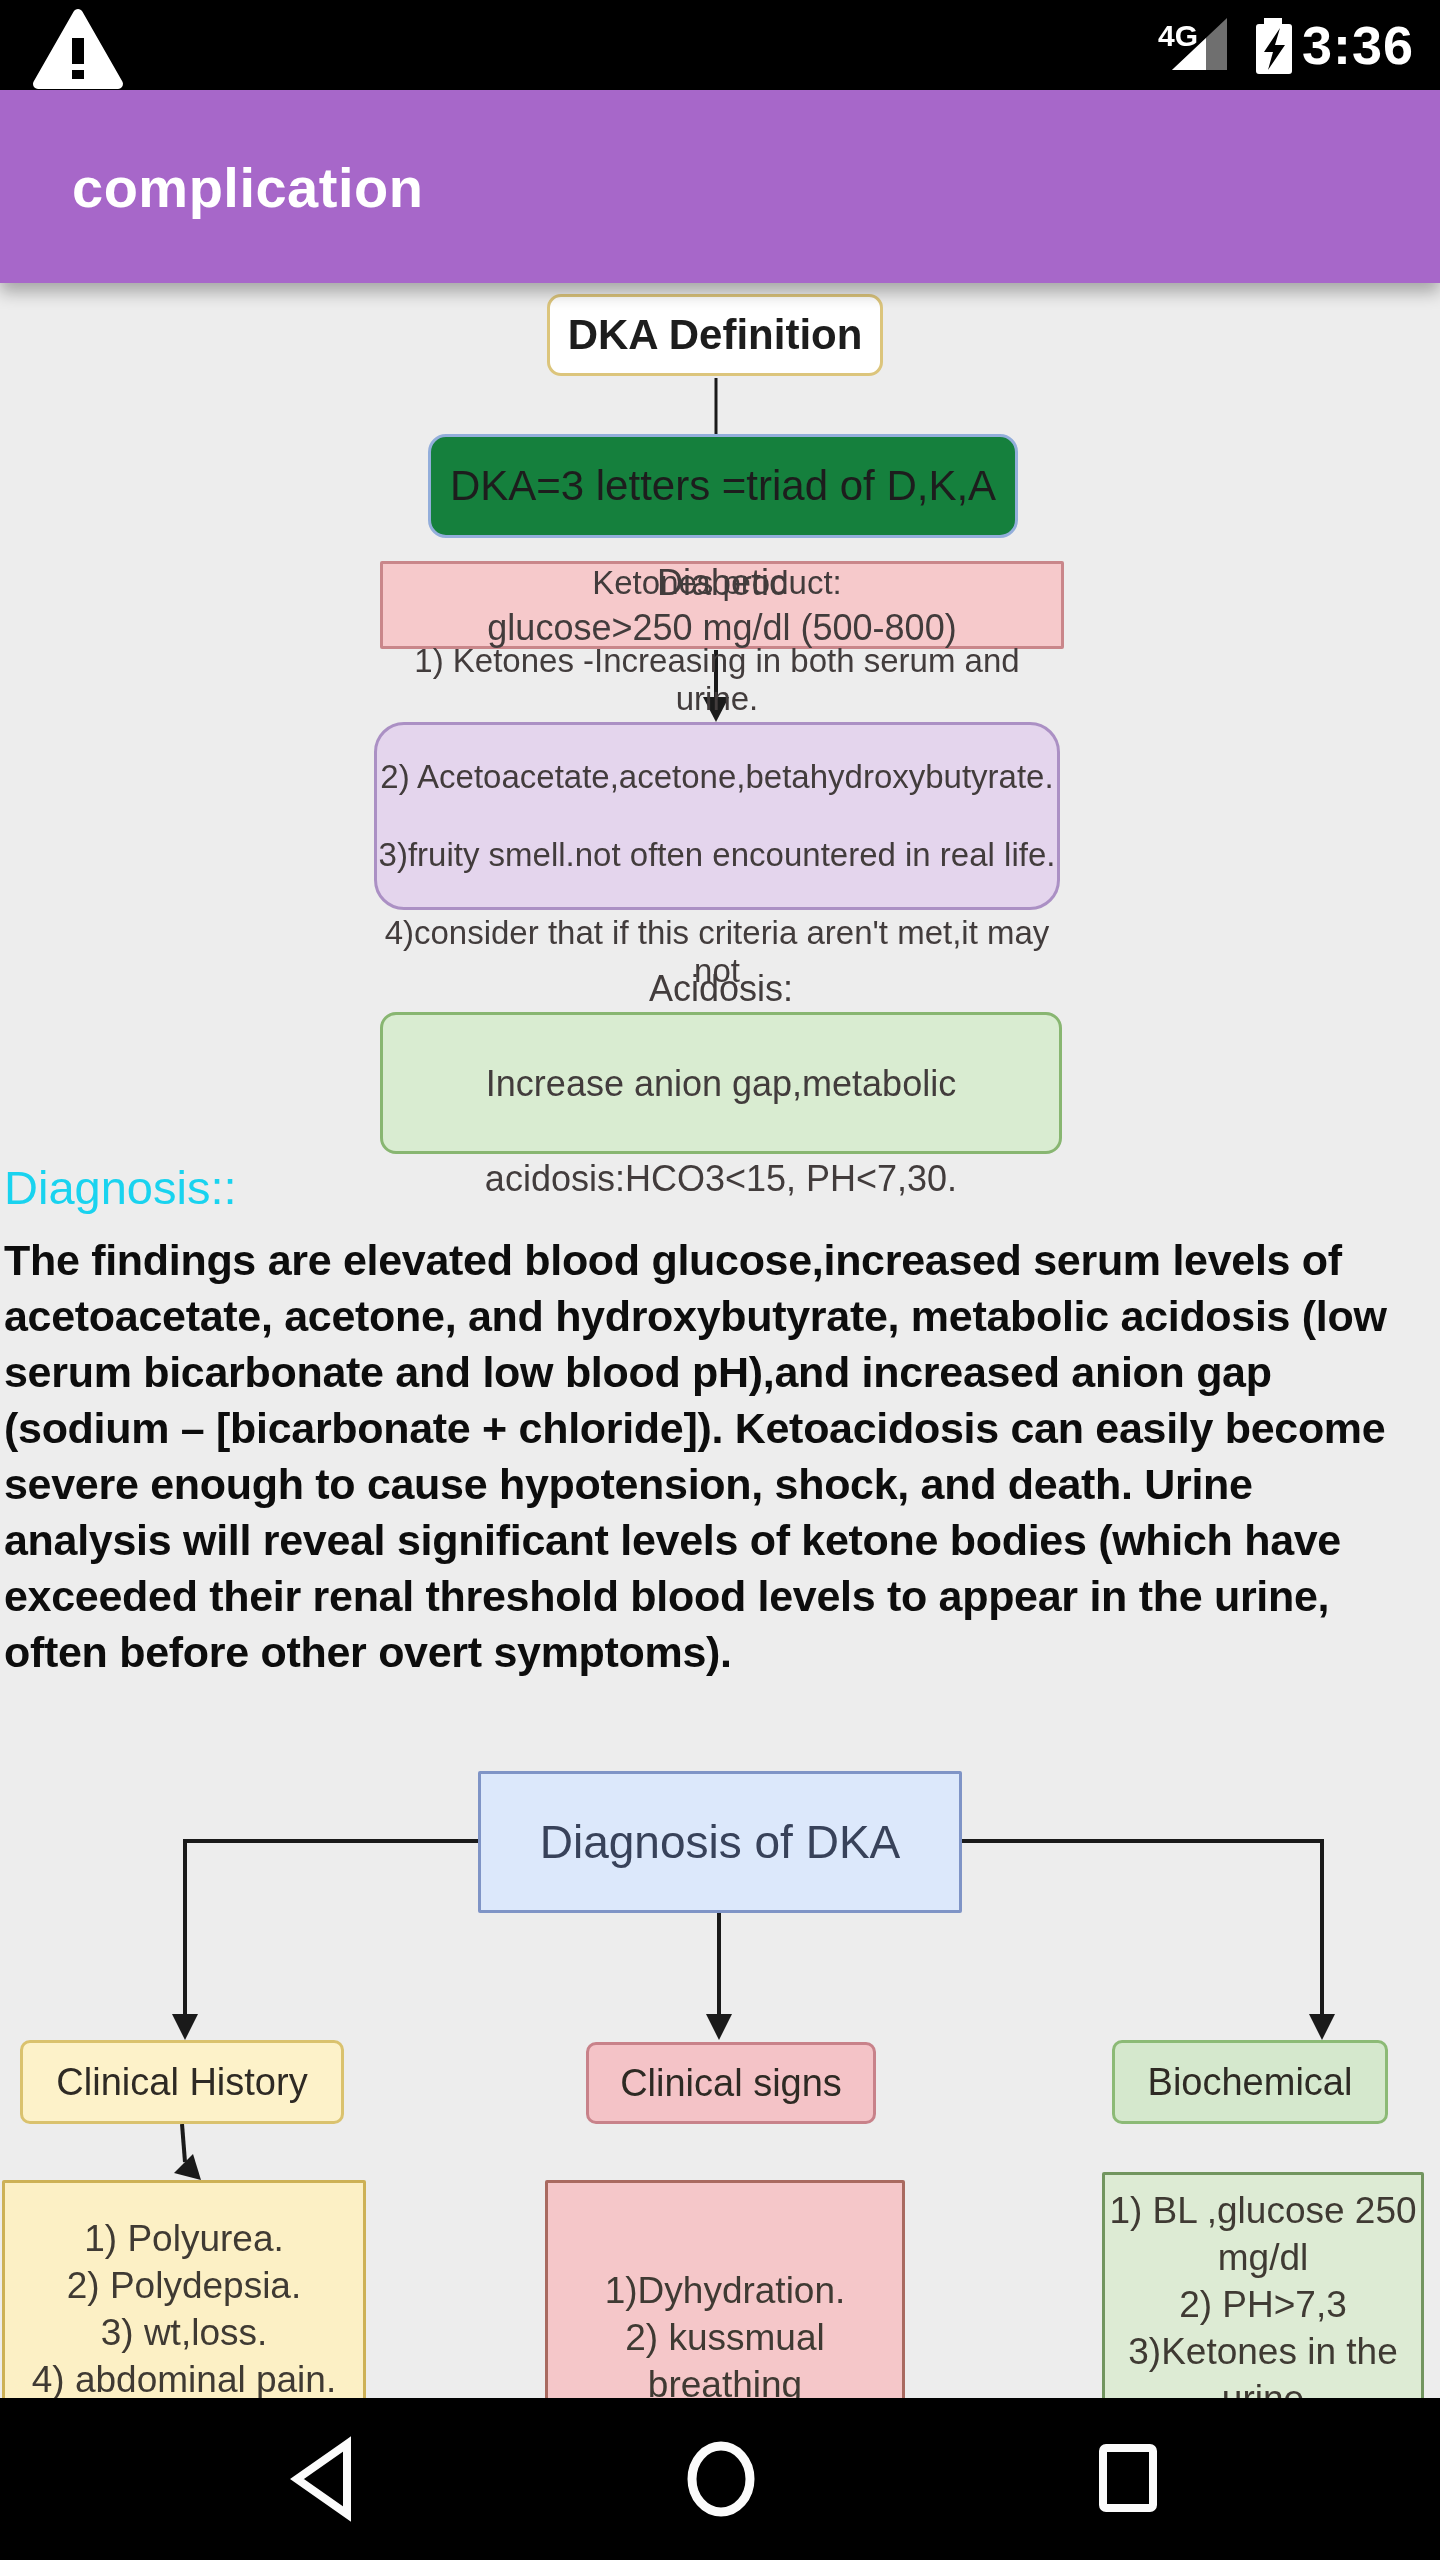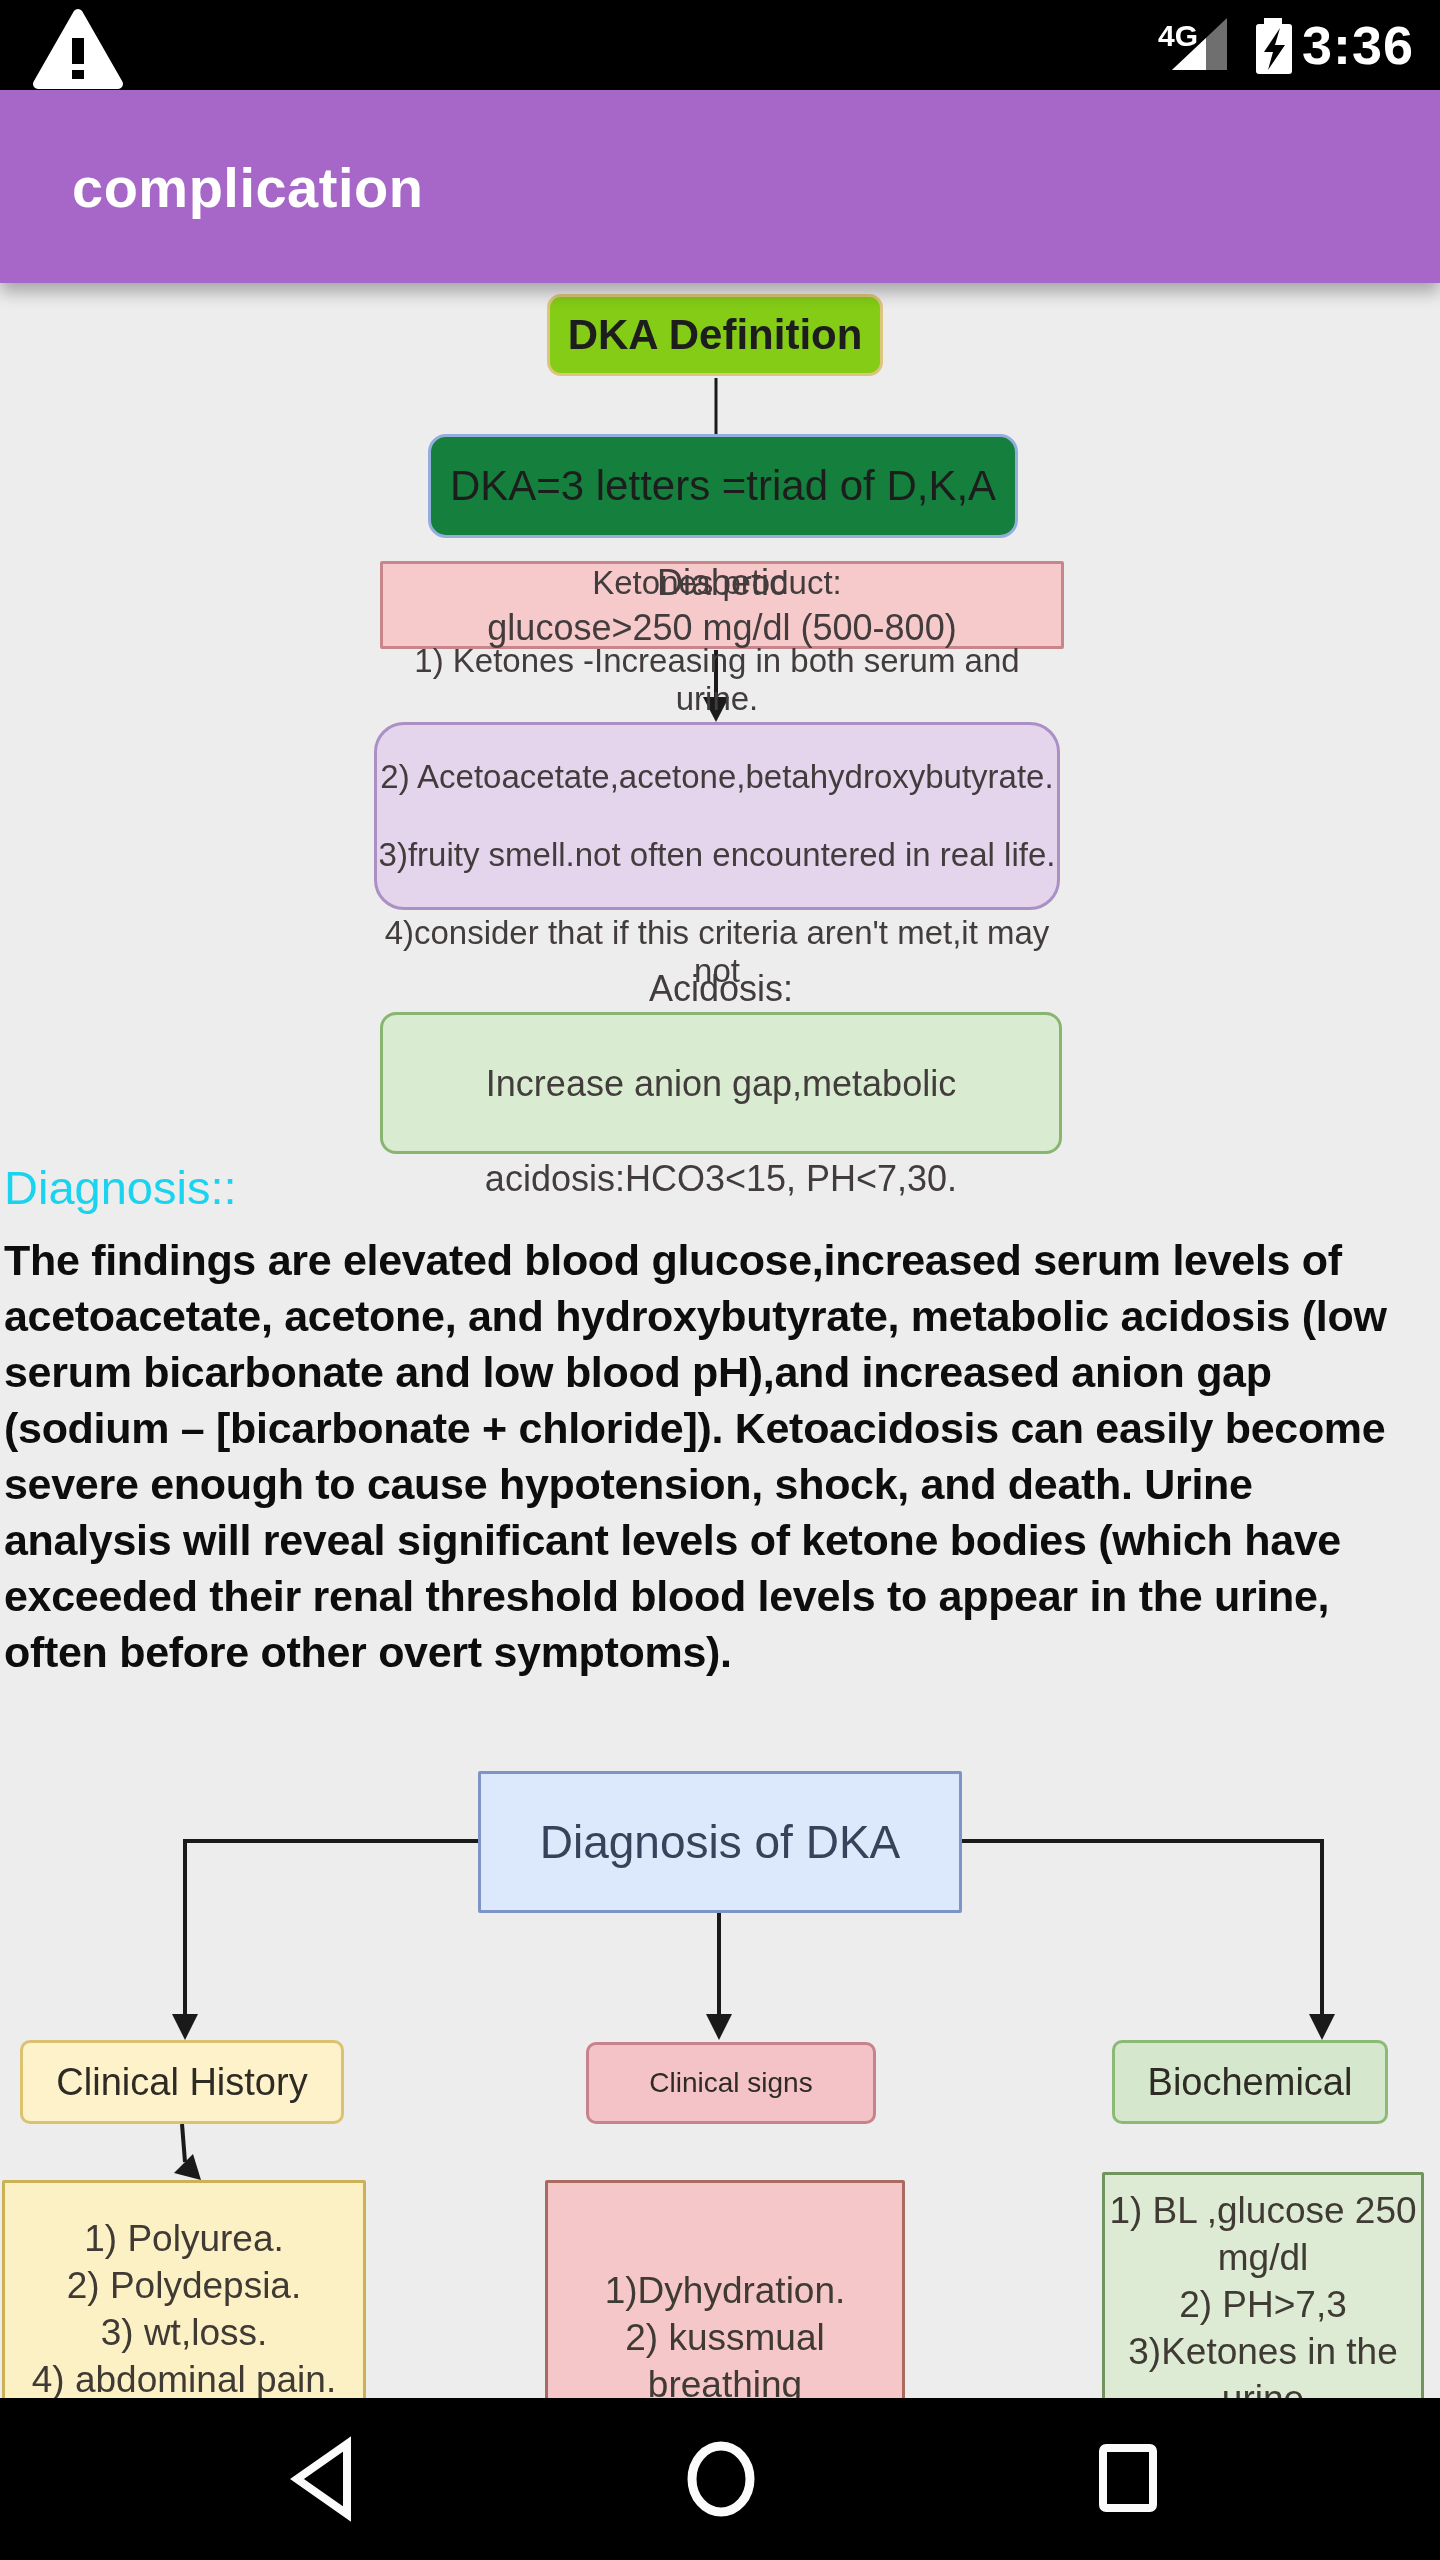--- a/index.html
+++ b/index.html
@@ -12,36 +12,36 @@
   .sb-right{position:absolute;right:0;top:0;height:90px;display:flex;align-items:center;}
   .sb-time{color:#fff;font-size:54px;font-weight:600;letter-spacing:1px;margin:0 26px 0 14px;}
   
   .app-bar{position:absolute;left:0;top:90px;width:1440px;height:193px;background:#a767c9;
     z-index:25;box-shadow:0 9px 16px rgba(0,0,0,.30);}
   .app-title{position:absolute;left:72px;top:50%;transform:translateY(-50%);
     color:#fff;font-size:56px;font-weight:700;letter-spacing:.5px;}
   
   .fbox{position:absolute;display:flex;flex-direction:column;align-items:center;justify-content:center;
     text-align:center;box-sizing:border-box;z-index:3;}
-  .b-def{left:547px;top:294px;width:336px;height:82px;background:#84cc16;border:3px solid #dcc57c;
+  .b-def{left:547px;top:294px;width:336px;height:82px;background:#ffffff;border:3px solid #dcc57c;
     border-radius:14px;font-size:42px;font-weight:700;color:#1d1d1d;}
   .b-triad{left:428px;top:434px;width:590px;height:104px;background:#15803d;border:3px solid #93aedb;
     border-radius:18px;font-size:42px;font-weight:400;color:#1d1d1d;}
   .b-diab{left:380px;top:561px;width:684px;height:88px;background:#f6c9cb;border:3px solid #c9868a;
     border-radius:2px;font-size:36px;line-height:45px;color:#423c3c;}
   .b-ket{left:374px;top:722px;width:686px;height:188px;background:#e4d5ed;border:3px solid #ab90c4;
     border-radius:30px;font-size:33px;line-height:38px;color:#423c3c;gap:40px;}
   .b-acid{left:380px;top:1012px;width:682px;height:142px;background:#d9ecd1;border:3px solid #88b671;
     border-radius:16px;font-size:36px;line-height:47px;color:#423c3c;gap:48px;}
   .b-root{left:478px;top:1771px;width:484px;height:142px;background:#dce8fb;border:3px solid #7f94c6;
     border-radius:2px;font-size:46px;color:#38425a;}
   .b-hist{left:20px;top:2040px;width:324px;height:84px;background:#fdf2c9;border:3px solid #dac26e;
     border-radius:10px;font-size:38px;color:#2e2a24;}
   .b-signs{left:586px;top:2042px;width:290px;height:82px;background:#f4c3c7;border:3px solid #c8828a;
-    border-radius:10px;font-size:28px;color:#2e2a24;}
+    border-radius:10px;font-size:38px;color:#2e2a24;}
   .b-bio{left:1112px;top:2040px;width:276px;height:84px;background:#d5e8cd;border:3px solid #8cba76;
     border-radius:10px;font-size:38px;color:#2e2a24;}
   .b-list{justify-content:flex-start;font-size:37px;line-height:47px;color:#3f3a33;border-radius:2px;}
   .b-ly{left:2px;top:2180px;width:364px;height:310px;background:#fcf0c5;border:3px solid #cdb156;padding-top:32px;}
   .b-lp{left:545px;top:2180px;width:360px;height:310px;background:#f5c7c9;border:3px solid #a96a60;padding-top:84px;}
   .b-lg{left:1102px;top:2172px;width:322px;height:330px;background:#ddebd4;border:3px solid #72955f;padding-top:12px;}
   
   .diag-heading{position:absolute;left:4px;top:1160px;font-size:47px;color:#19d3ef;z-index:3;}
   .diag-para{position:absolute;left:4px;top:1232px;width:1424px;font-size:43px;font-weight:700;
     line-height:56px;letter-spacing:-0.3px;color:#0d0d0d;z-index:3;}

